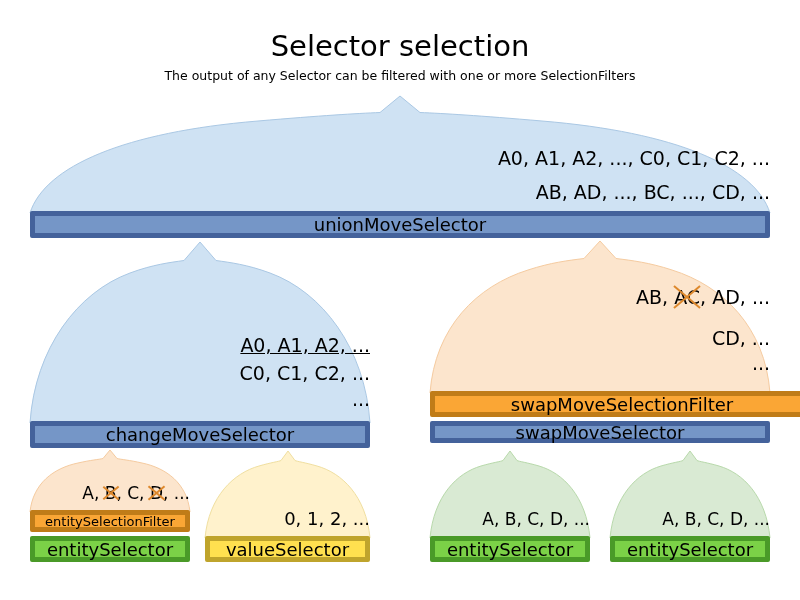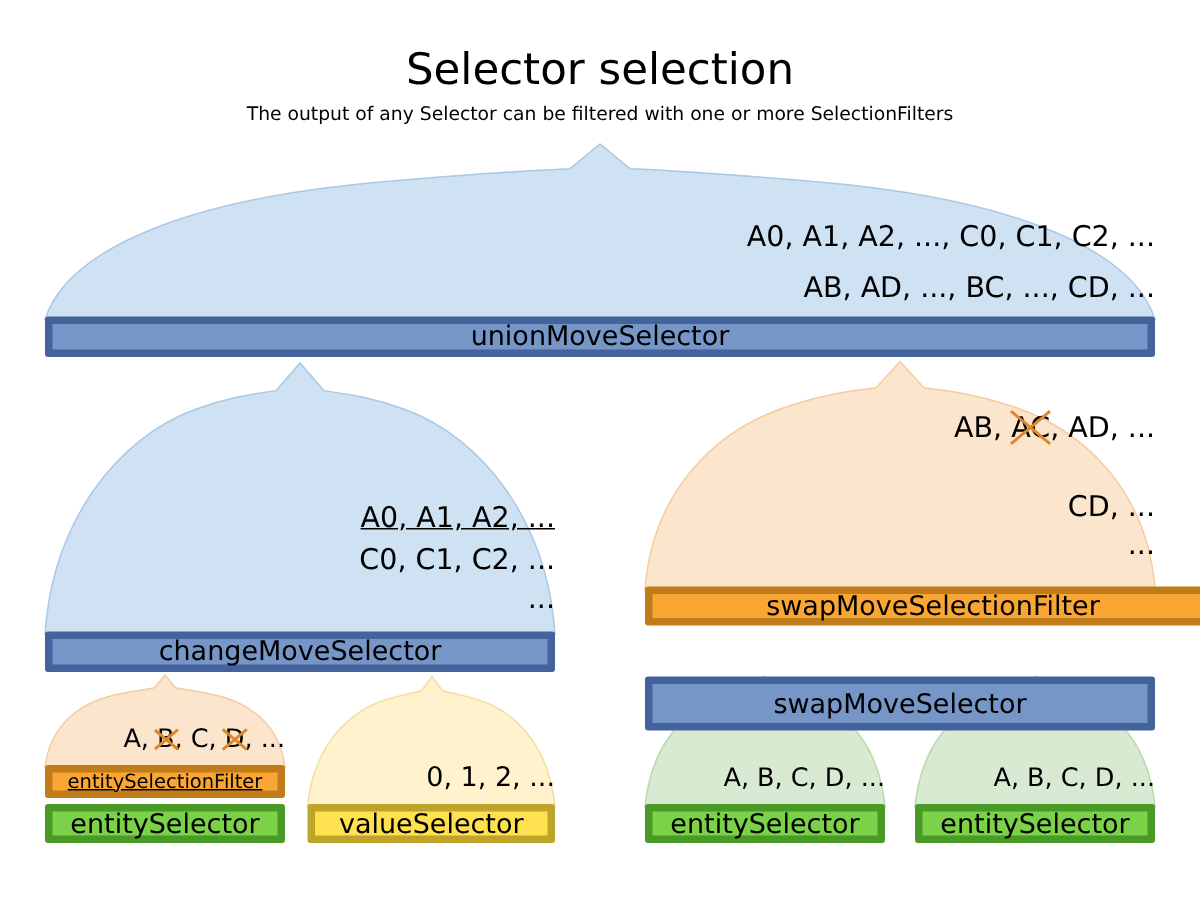--- a/index.html
+++ b/index.html
@@ -17,21 +17,21 @@
   .f-yellow { fill:var(--funnel-yellow,#fff2cc); stroke:var(--funnel-yellow-border,#f0dfa0); }
   .f-green  { fill:var(--funnel-green,#d9ead3);  stroke:var(--funnel-green-border,#b8d9ab); }
   .bar {
     position:absolute; box-sizing:border-box; display:flex; align-items:center; justify-content:center;
     font-size:18px; border:5px solid #6d28d9; border-radius:2px; white-space:nowrap;
   }
   .bar-blue   { background:var(--bar-blue,#7596c7);   border-color:var(--bar-blue-border,#44629b); }
   .bar-orange { background:var(--bar-orange,#faa635); border-color:var(--bar-orange-border,#c07c18); }
   .bar-green  { background:var(--bar-green,#7bd147);  border-color:var(--bar-green-border,#4a9a28); }
   .bar-yellow { background:var(--bar-yellow,#ffe04f); border-color:var(--bar-yellow-border,#bfa42c); }
-  .bar.small { font-size:13px;text-decoration:underline; }
+  .bar.small { font-size:13px; }
   .ftext { position:absolute; text-align:right; font-size:19px; line-height:1.2; white-space:nowrap; }
   .ftext.small { font-size:17px; }
   .crossed { position:relative; display:inline-block; }
   .crossed::before,.crossed::after {
     content:""; position:absolute; left:-4px; right:-4px; top:45%;
     border-top:2.5px solid var(--cross,#dd882c);
   }
   .crossed::before { transform:rotate(40deg); }
   .crossed::after  { transform:rotate(-40deg); }
 </style>
@@ -53,34 +53,34 @@
     <path class="f-green" d="M 610 538 C 614 496 637 473 661 466 C 673 462.5 681 461.5 683 460.5 L 690 451 L 697 460.5 C 699 461.5 707 462.5 719 466 C 743 473 766 496 770 538 Z"></path>
   </svg>
 
   <div class="ftext" style="left:30px; top:147px; width:740px;">A0, A1, A2, ..., C0, C1, C2, ...</div>
   <div class="ftext" style="left:30px; top:181px; width:740px;">AB, AD, ..., BC, ..., CD, ...</div>
 
   <div class="ftext" style="left:30px; top:334px; width:340px;text-decoration:underline;">A0, A1, A2, ...</div>
   <div class="ftext" style="left:30px; top:362px; width:340px;">C0, C1, C2, ...</div>
   <div class="ftext" style="left:30px; top:388px; width:340px;">...</div>
 
-  <div class="ftext" style="left:430px; top:274px; width:340px;"><span>AB, </span><span class="crossed">AC</span><span>, AD, ...</span></div>
+  <div class="ftext" style="left:430px; top:286px; width:340px;"><span>AB, </span><span class="crossed">AC</span><span>, AD, ...</span></div>
   <div class="ftext" style="left:430px; top:327px; width:340px;">CD, ...</div>
   <div class="ftext" style="left:430px; top:352px; width:340px;">...</div>
 
   <div class="ftext small" style="left:30px; top:483px; width:160px;"><span>A, </span><span class="crossed">B</span><span>, C, </span><span class="crossed">D</span><span>, ...</span></div>
 
   <div class="ftext small" style="left:205px; top:508px; width:165px; font-size:18px;">0, 1, 2, ...</div>
 
   <div class="ftext small" style="left:430px; top:509px; width:160px;">A, B, C, D, ...</div>
   <div class="ftext small" style="left:610px; top:509px; width:160px;">A, B, C, D, ...</div>
 
   <div class="bar bar-blue" style="left:30px; top:211px; width:740px; height:27px;">unionMoveSelector</div>
   <div class="bar bar-blue" style="left:30px; top:421px; width:340px; height:27px;">changeMoveSelector</div>
   <div class="bar bar-orange" style="left:430px; top:391px; width:384px; height:26px;">swapMoveSelectionFilter</div>
-  <div class="bar bar-blue" style="left:430px; top:421px; width:340px; height:36px;margin-top:30px;">swapMoveSelector</div>
+  <div class="bar bar-blue" style="left:430px; top:421px; width:340px; height:22px;">swapMoveSelector</div>
   <div class="bar bar-orange small" style="left:30px; top:510px; width:160px; height:22px;">entitySelectionFilter</div>
   <div class="bar bar-green" style="left:30px; top:536px; width:160px; height:26px;">entitySelector</div>
   <div class="bar bar-yellow" style="left:205px; top:536px; width:165px; height:26px;">valueSelector</div>
   <div class="bar bar-green" style="left:430px; top:536px; width:160px; height:26px;">entitySelector</div>
   <div class="bar bar-green" style="left:610px; top:536px; width:160px; height:26px;">entitySelector</div>
 
 </div>
 
 </body></html>

